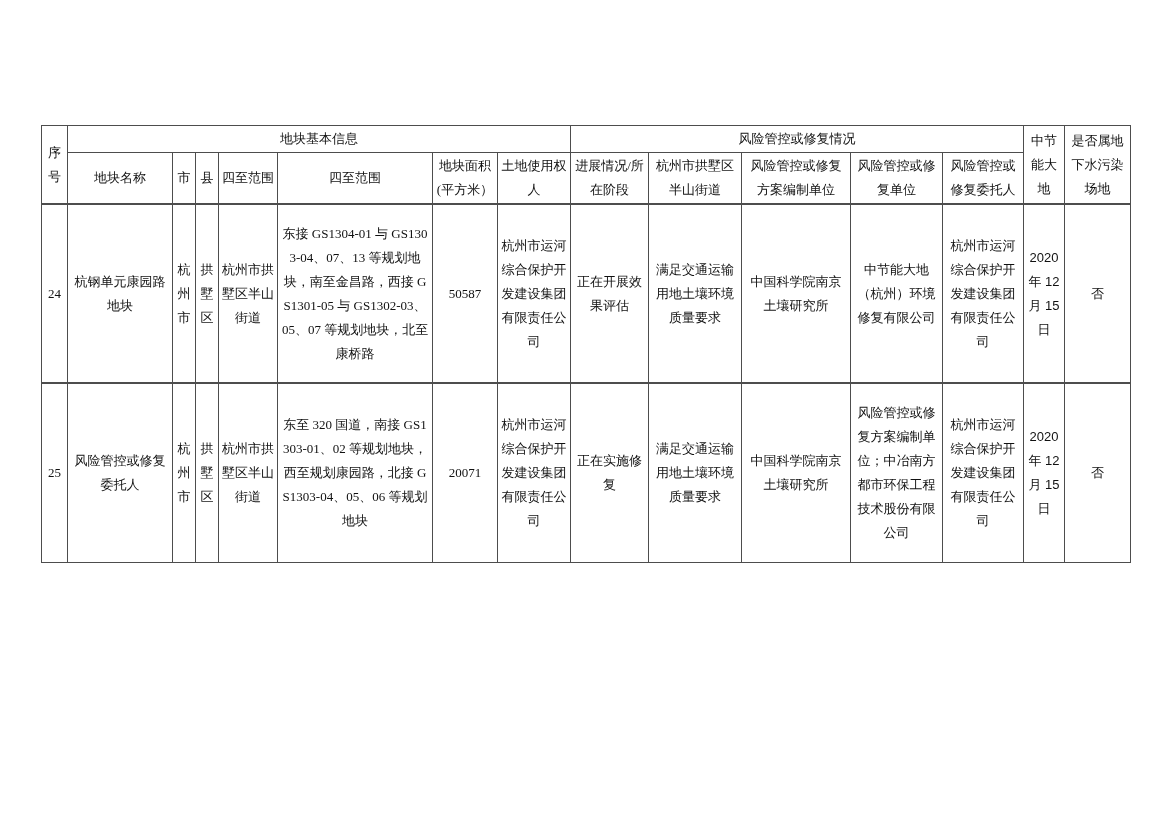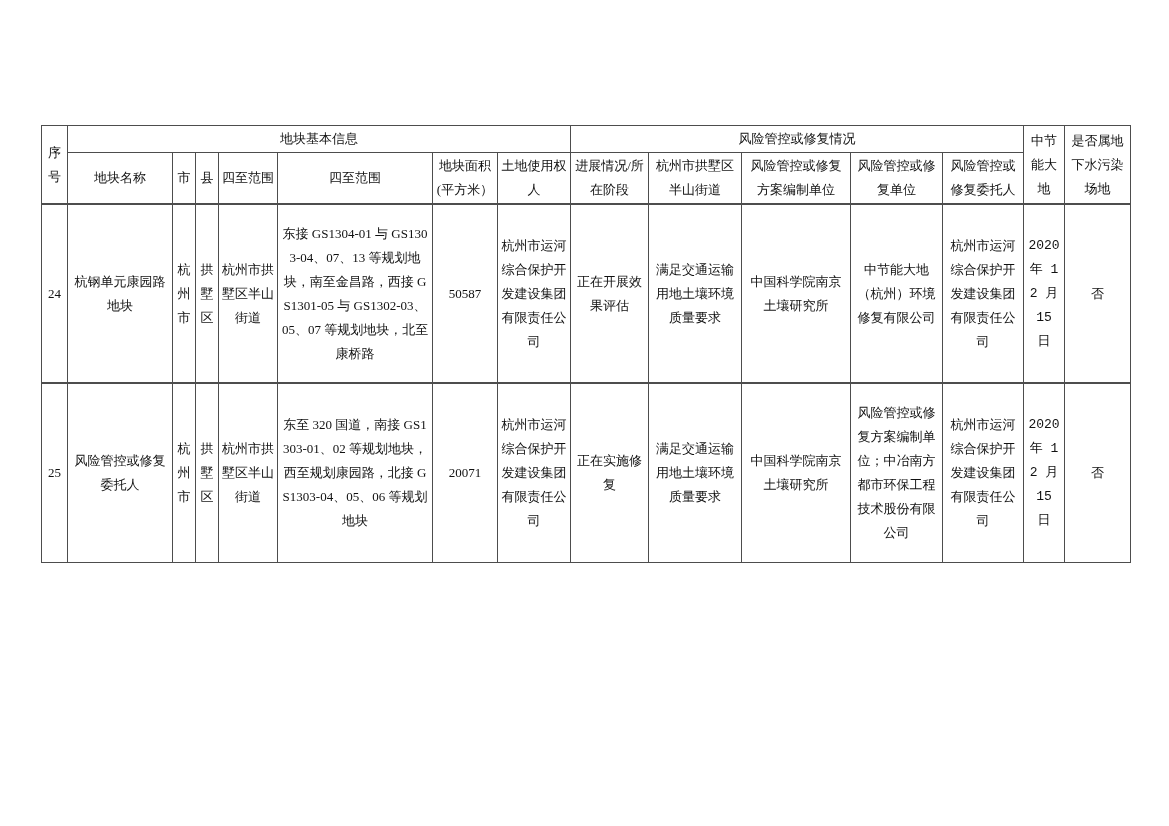--- a/index.html
+++ b/index.html
@@ -43,21 +43,21 @@
   
   table.records tbody td {
     border-top-width: 2px;
   }
   thead tr.h1 th { height: 22px; text-align: center; }
   thead tr.h2 th { height: 48px; }
   tbody tr.r0 td { height: 175px; }
   tbody tr.r1 td { height: 176px; }
   td.date-cell {
     font-weight: 700;
-    font-family: Liberation Mono, monospace;
+    font-family: Liberation Sans, sans-serif;
   }
   .narrow { padding: 1px 2px; }
 </style>
 </head>
 <body>
 
 <div class="page">
   <div class="table-wrap">
     <table class="records">
       <colgroup>

